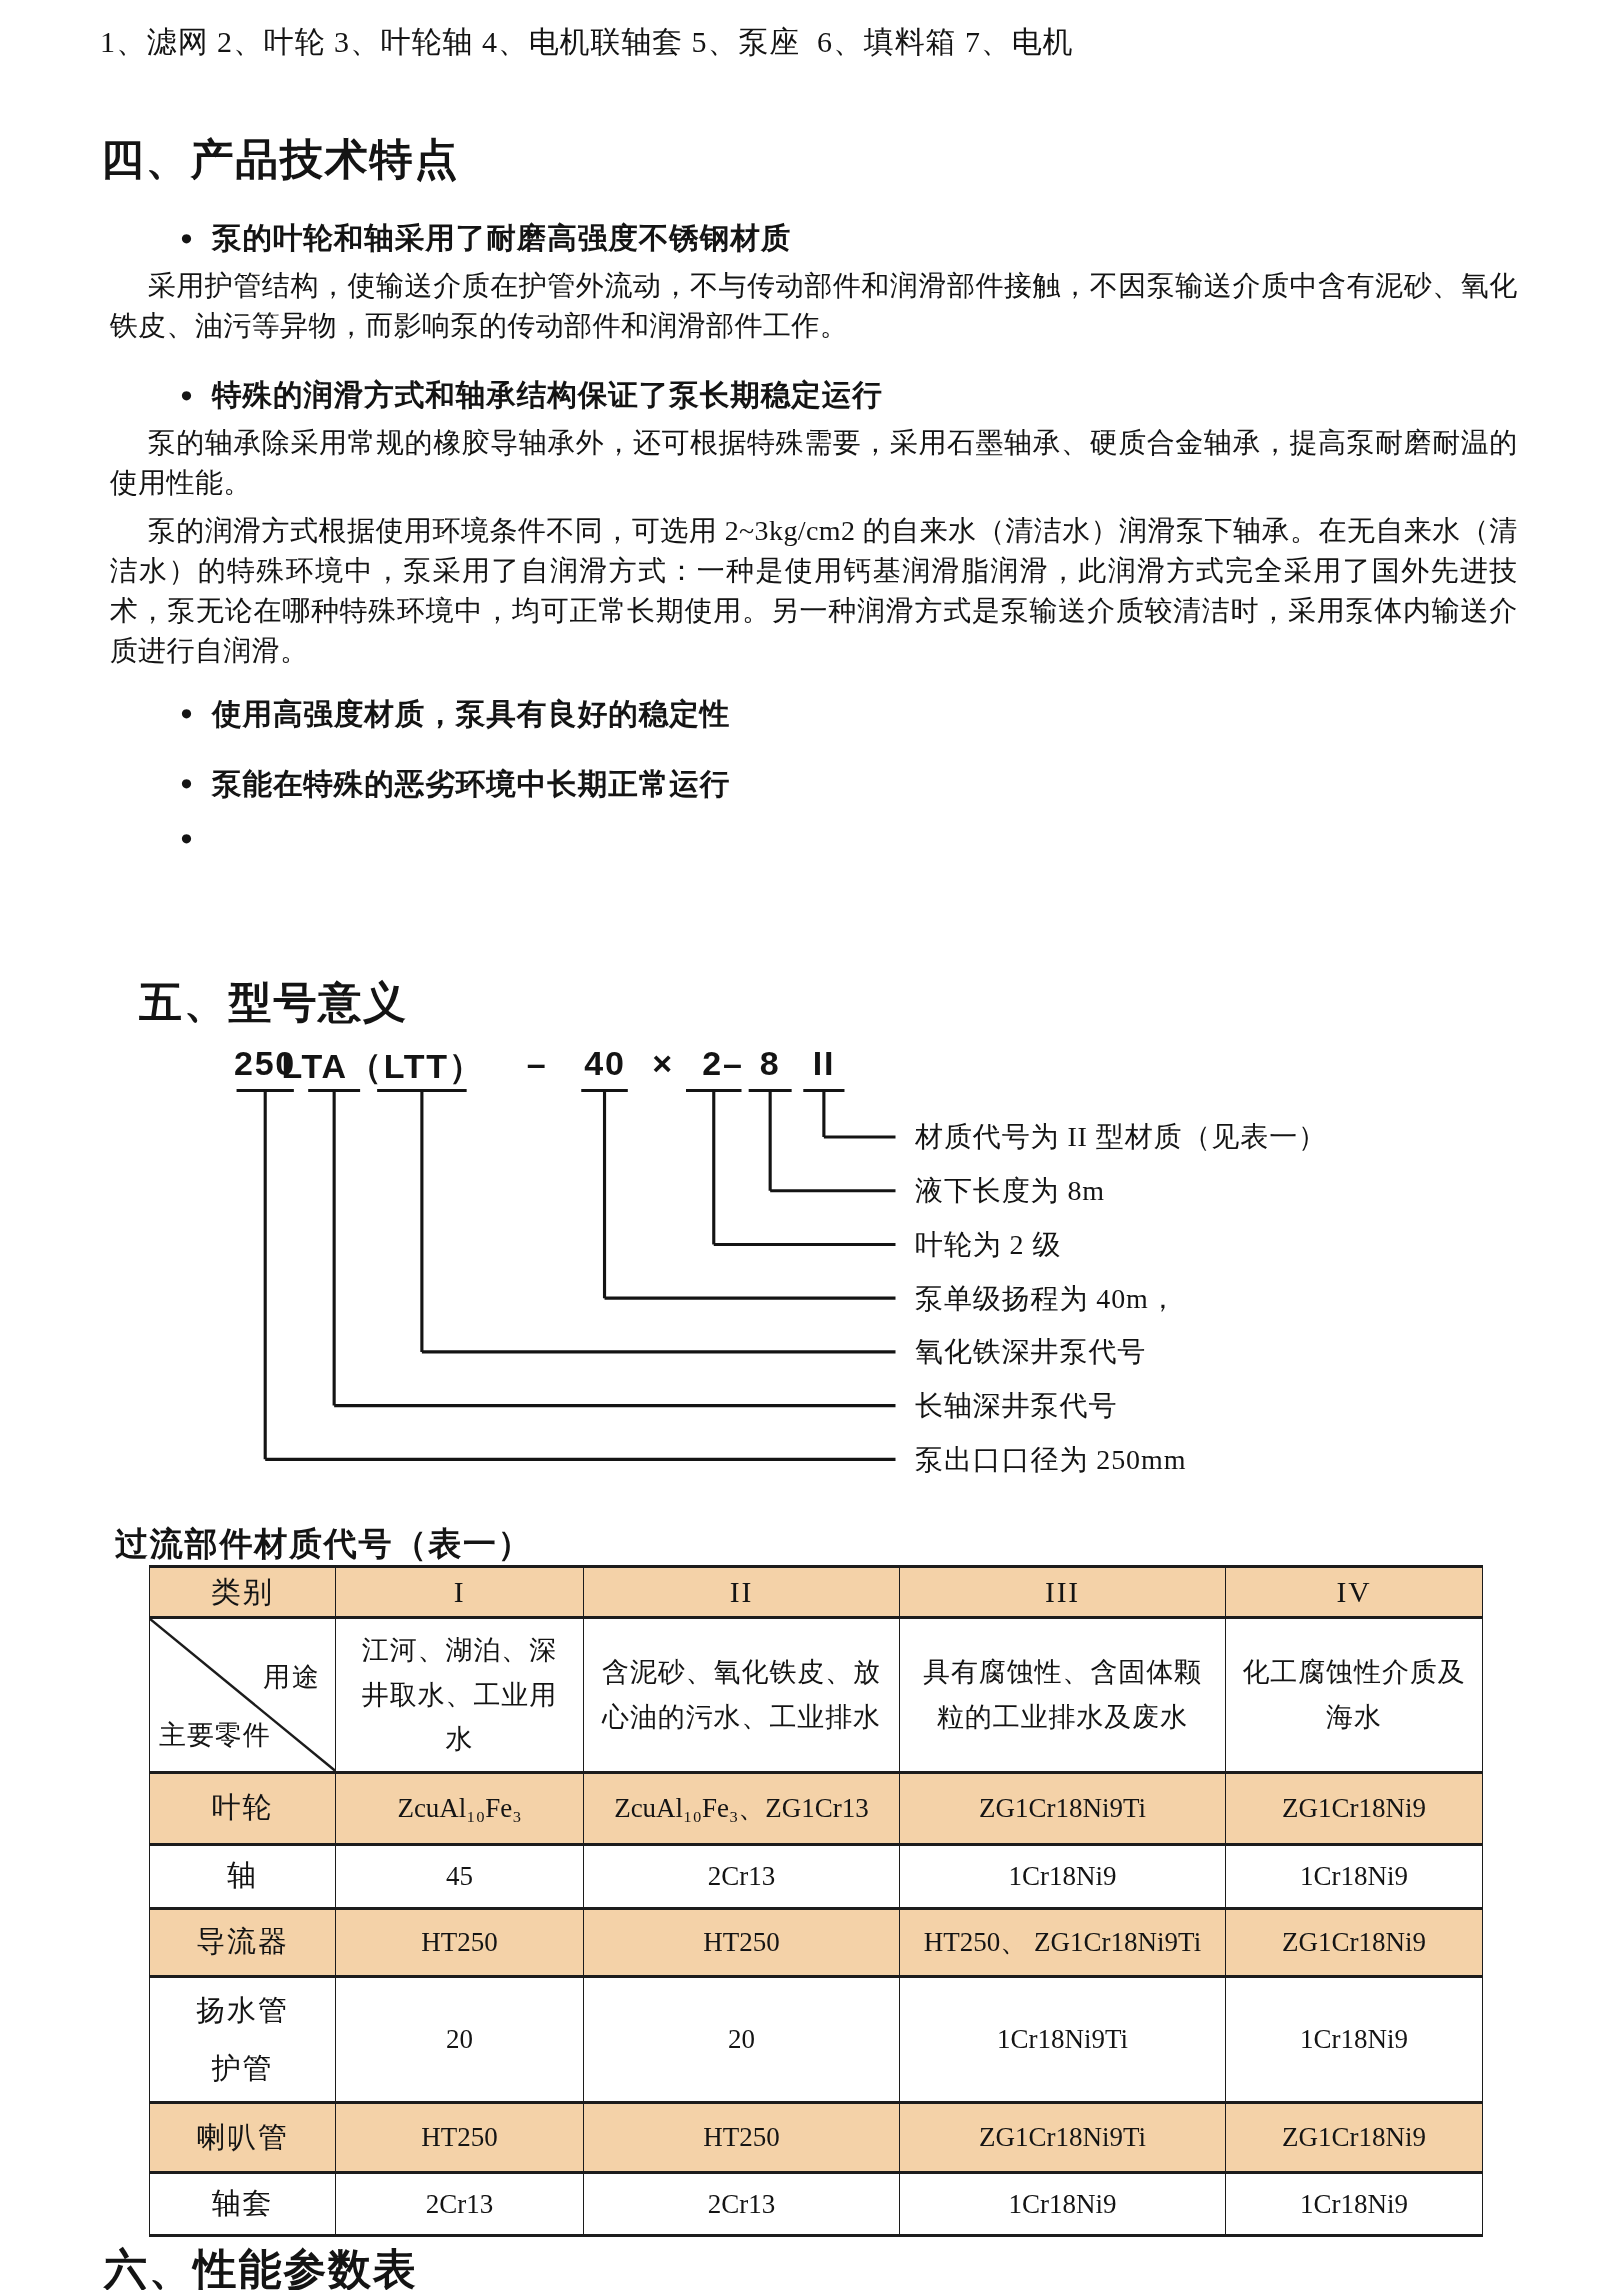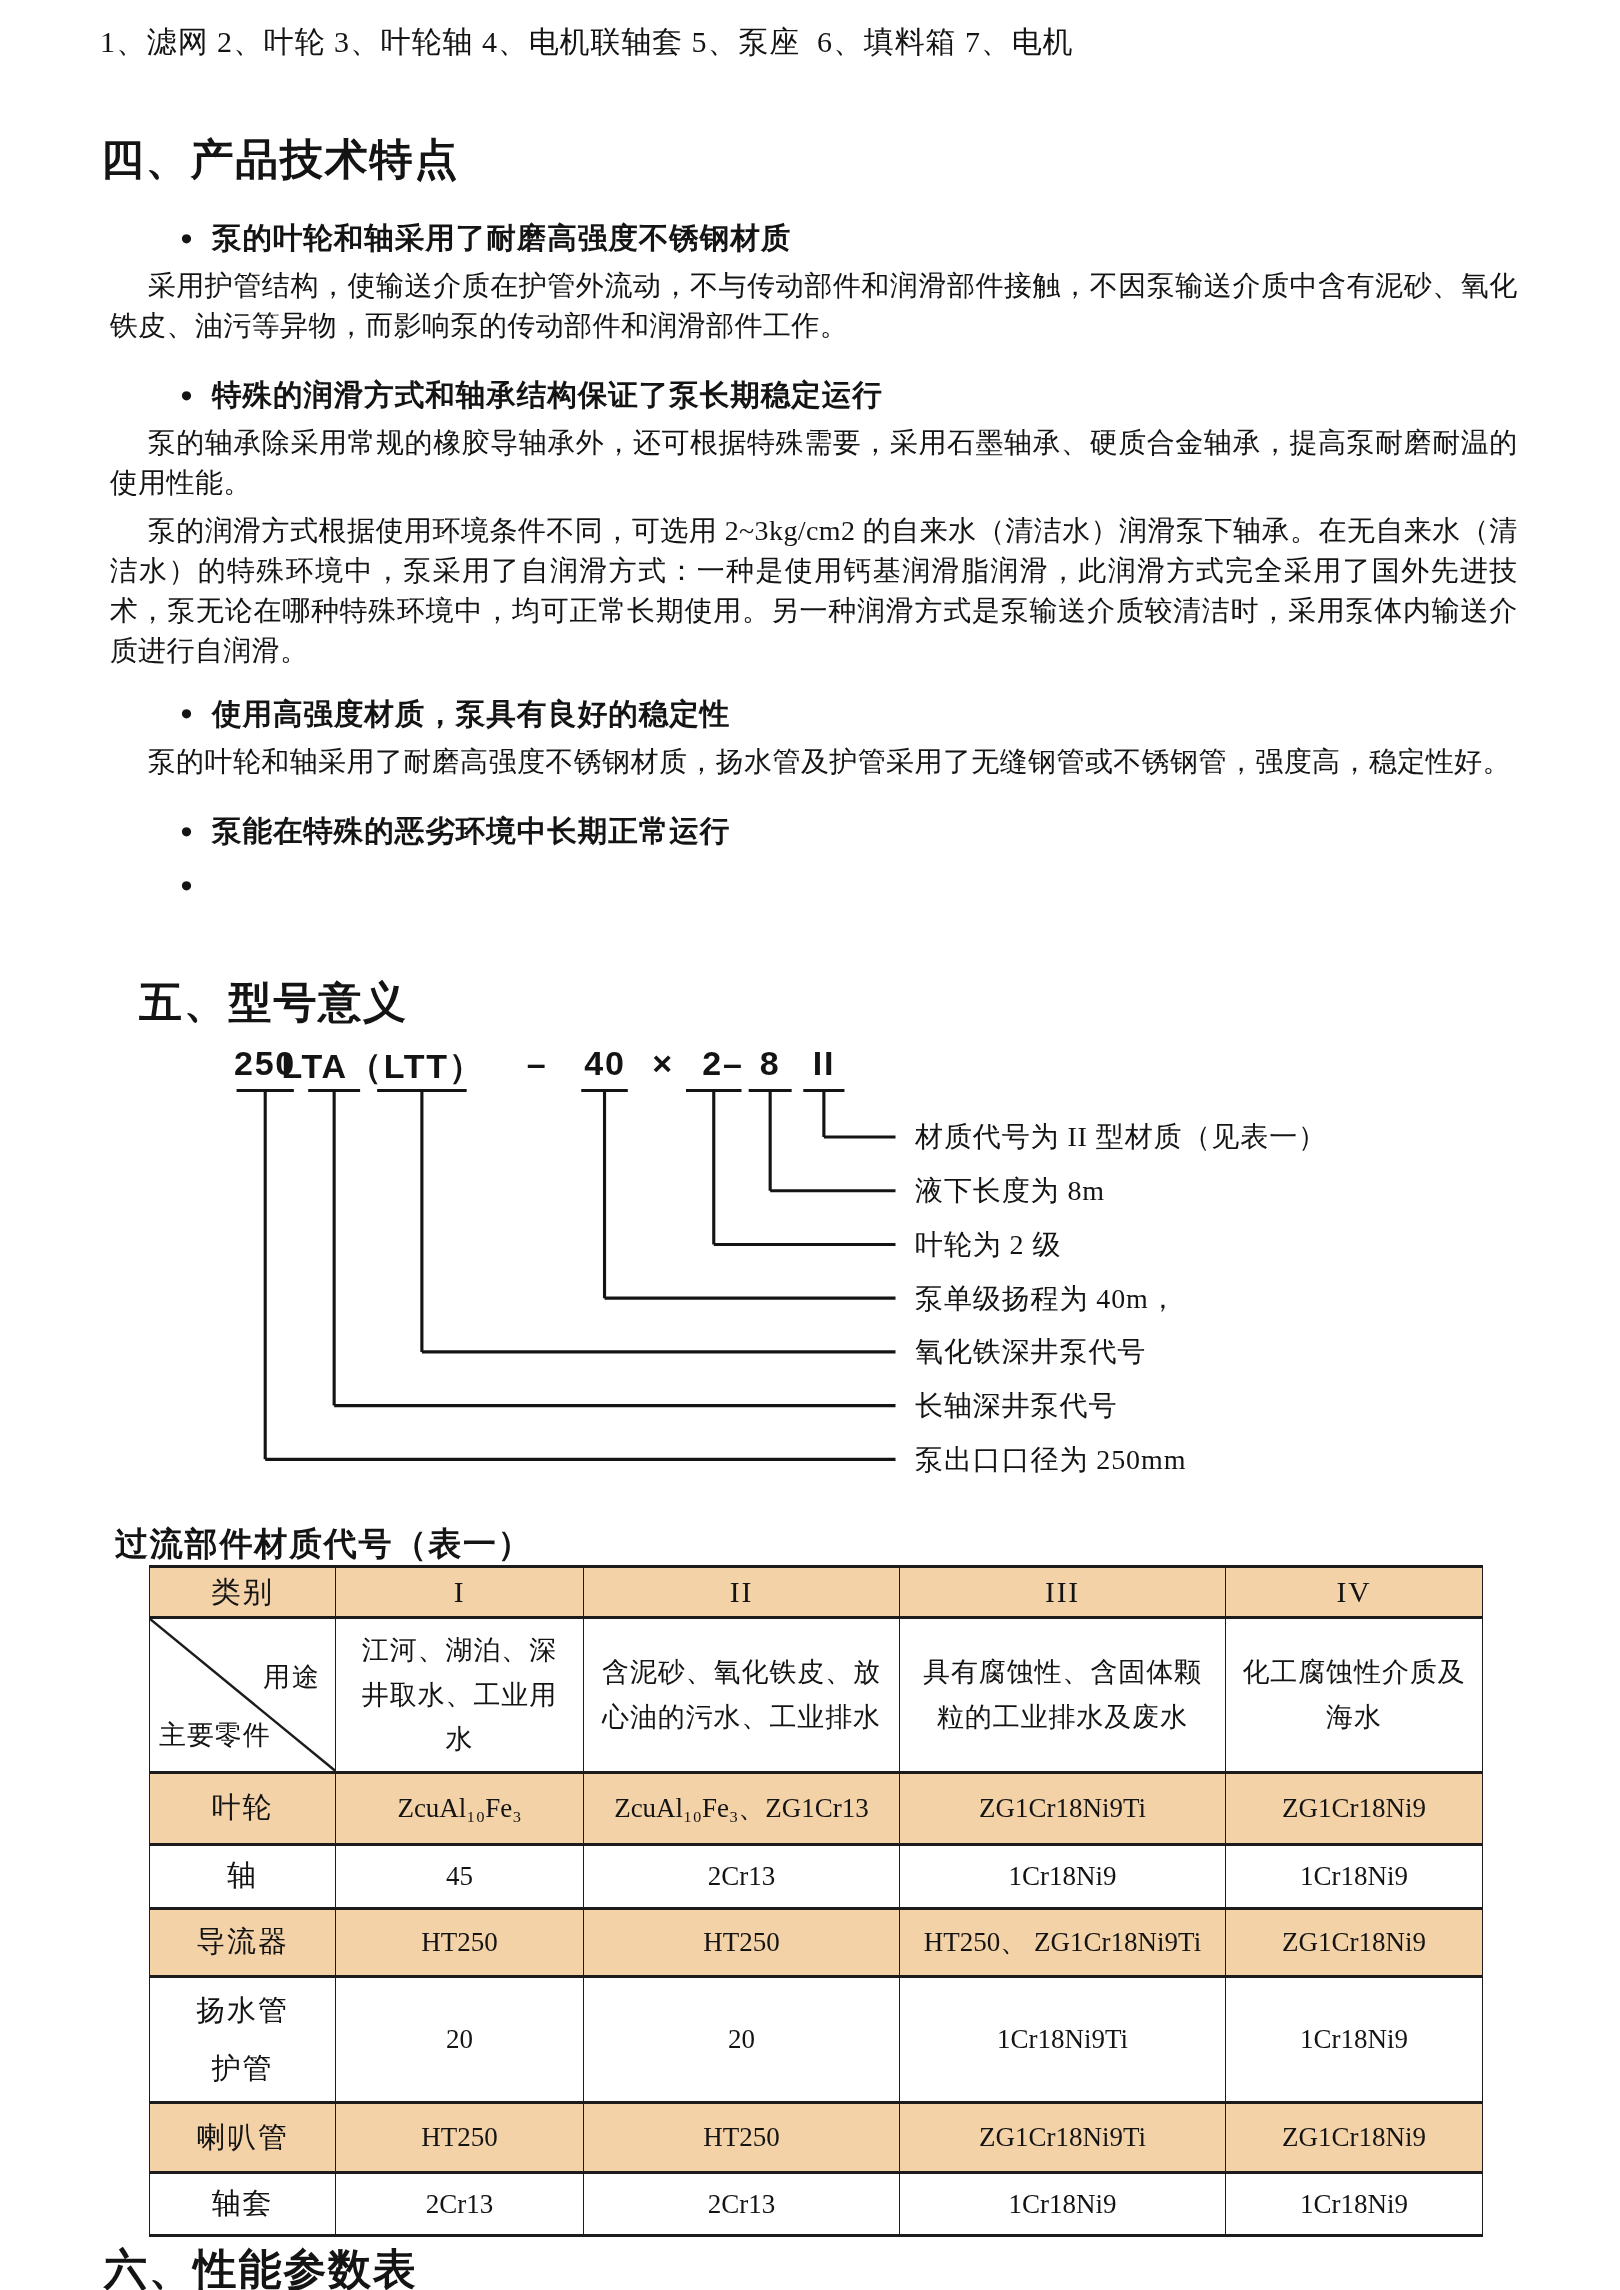--- a/index.html
+++ b/index.html
@@ -100,21 +100,20 @@
     <span class="dot">●</span>
     <span>特殊的润滑方式和轴承结构保证了泵长期稳定运行</span>
   </div>
   <p class="para">泵的轴承除采用常规的橡胶导轴承外，还可根据特殊需要，采用石墨轴承、硬质合金轴承，提高泵耐磨耐温的使用性能。</p>
   <p class="para">泵的润滑方式根据使用环境条件不同，可选用 2~3kg/cm2 的自来水（清洁水）润滑泵下轴承。在无自来水（清洁水）的特殊环境中，泵采用了自润滑方式：一种是使用钙基润滑脂润滑，此润滑方式完全采用了国外先进技术，泵无论在哪种特殊环境中，均可正常长期使用。另一种润滑方式是泵输送介质较清洁时，采用泵体内输送介质进行自润滑。</p>
 
   <div class="bullet tight">
     <span class="dot">●</span>
     <span>使用高强度材质，泵具有良好的稳定性</span>
   </div>
-  <p class="para">泵的叶轮和轴采用了耐磨高强度不锈钢材质，扬水管及护管采用了无缝钢管或不锈钢管，强度高，稳定性好。</p>
 
   <div class="bullet">
     <span class="dot">●</span>
     <span>泵能在特殊的恶劣环境中长期正常运行</span>
   </div>
   <div class="bullet tight">
     <span class="dot">●</span>
   </div>
 </div>
 

